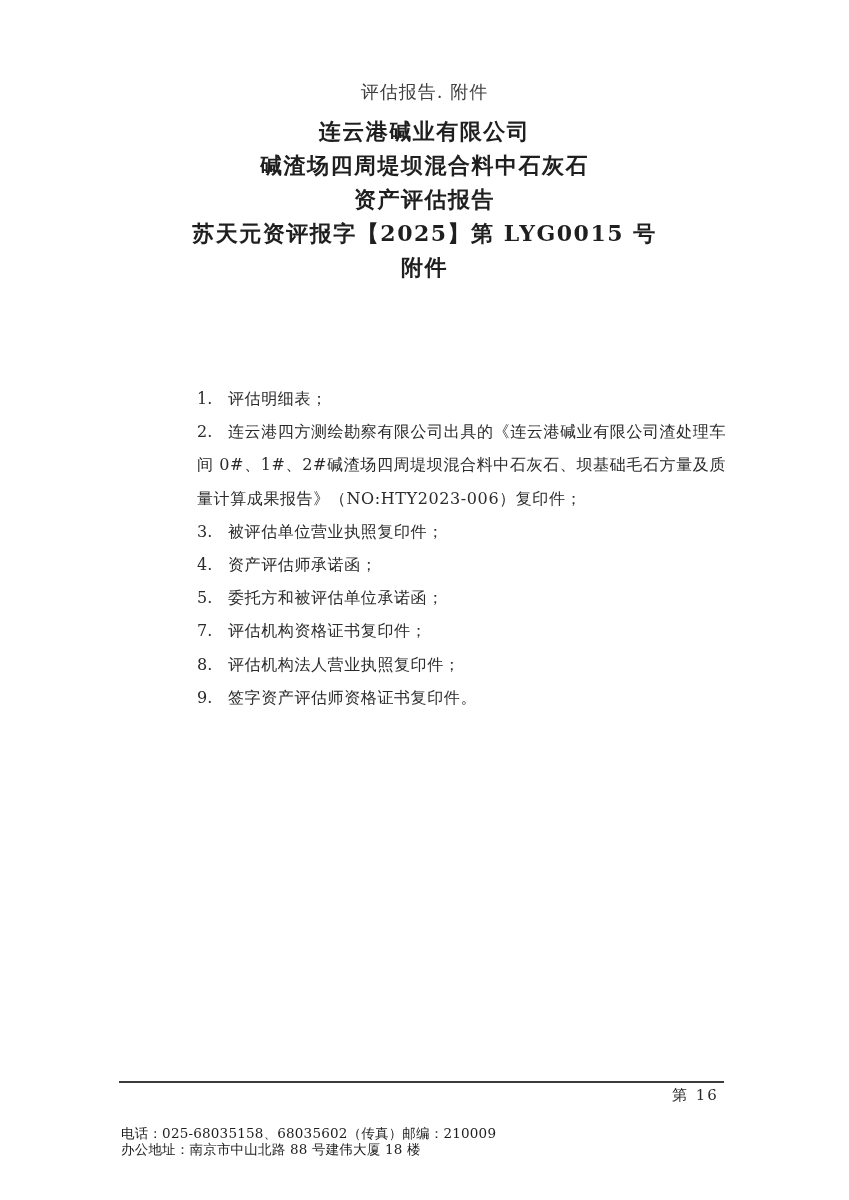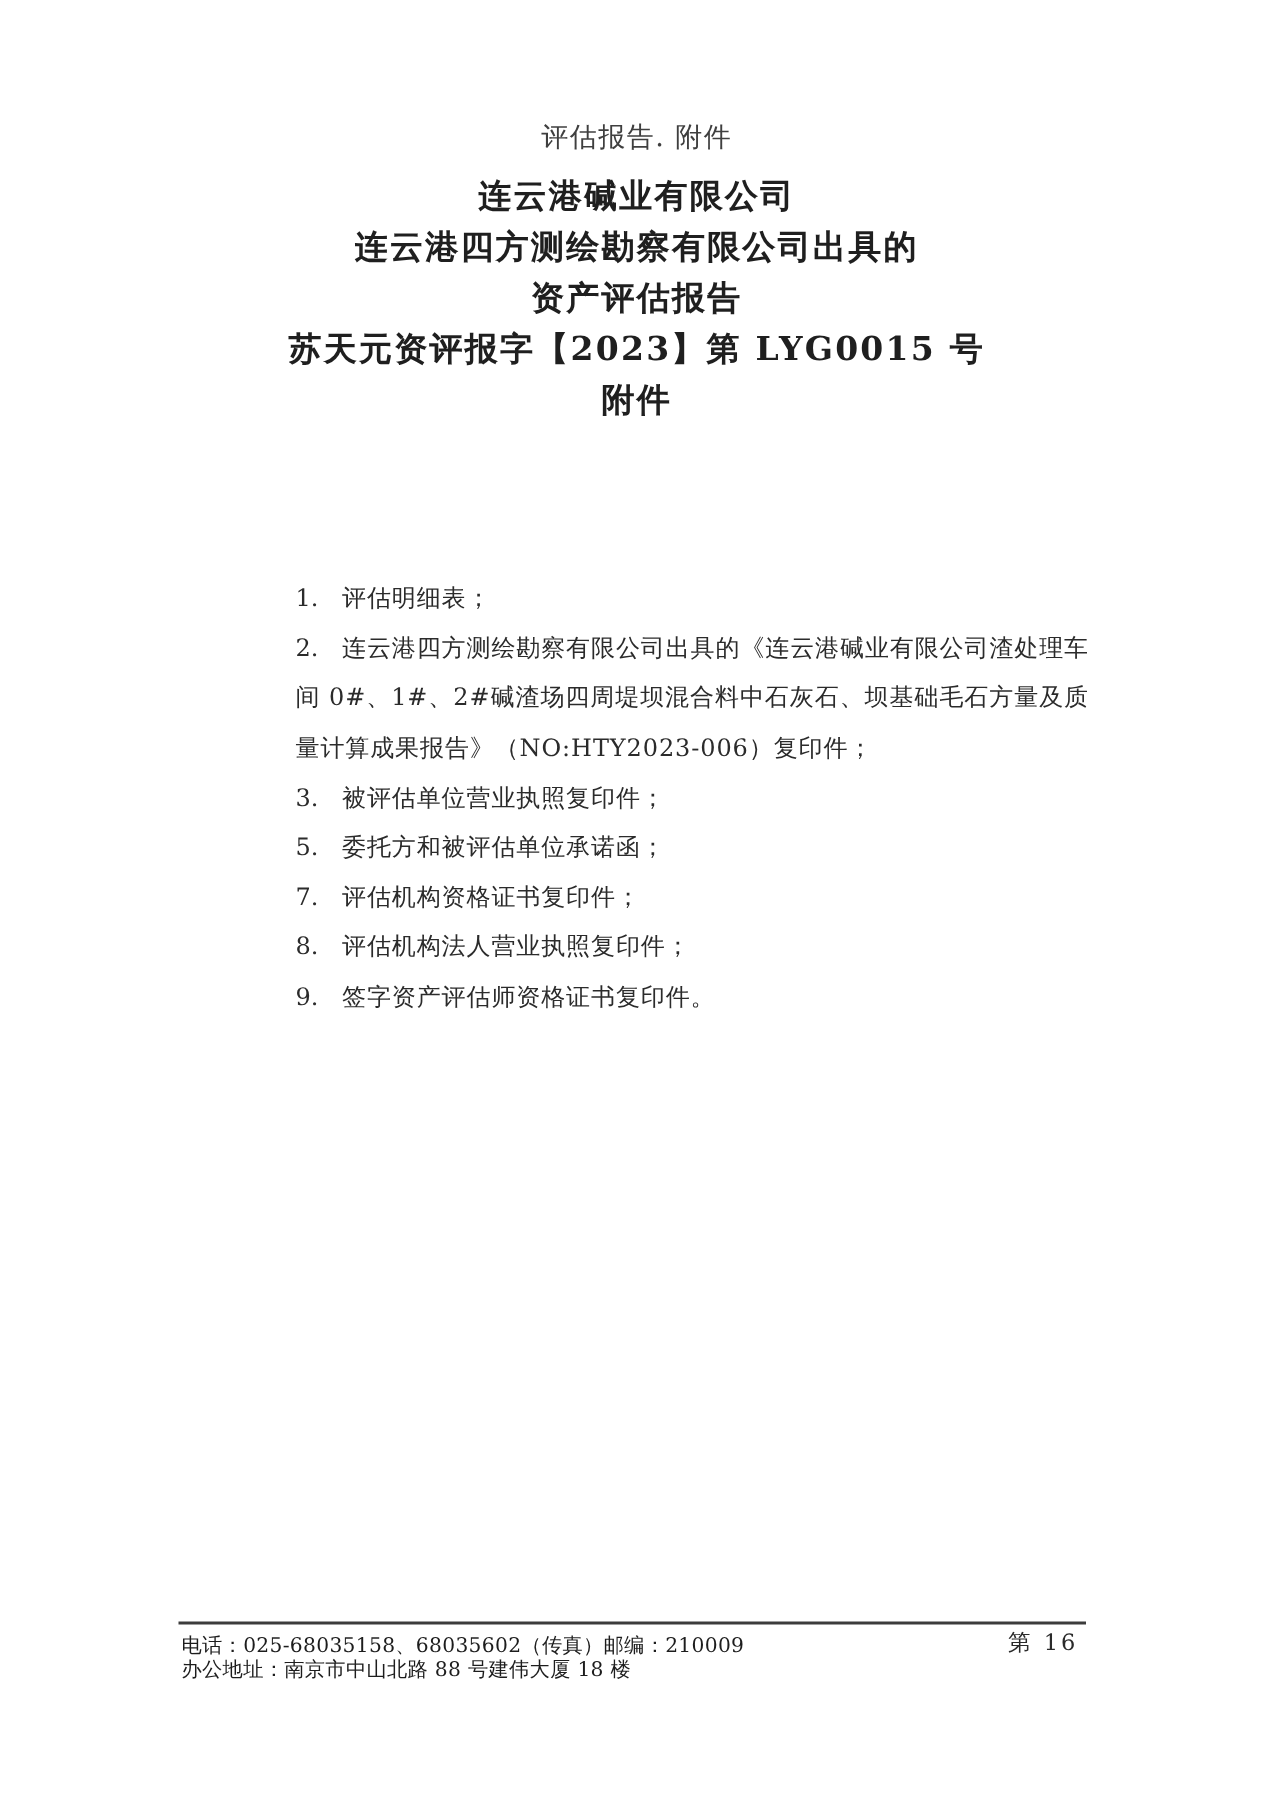--- a/index.html
+++ b/index.html
@@ -77,50 +77,52 @@
     background: #3c3c3c;
   }
   .footer-line {
     position: absolute;
     left: 121px;
     font-size: 13.5px;
     line-height: 16px;
     color: #1d1d1d;
     letter-spacing: 0.2px;
     white-space: nowrap;
+    margin-top: 36px;
   }
   .footer-phone   { top: 1089px; }
   .footer-address { top: 1105px; }
   .page-number {
     position: absolute;
     left: 672px;
     top: 1086px;
     font-size: 15px;
     color: #2a2a2a;
     letter-spacing: 2px;
   }
 </style>
 </head>
 <body>
 
 <div class="page">
 
   <header class="doc-header">
     <div class="doc-label">评估报告. 附件</div>
     <div class="title-line">连云港碱业有限公司</div>
-    <div class="title-line">连云港四方测绘勘察有限公司出具的</div>
+    <div class="title-line">碱渣场四周堤坝混合料中石灰石</div>
     <div class="title-line">资产评估报告</div>
-    <div class="title-line">苏天元资评报字【2023】第 LYG0015 号</div>
+    <div class="title-line">苏天元资评报字【2025】第 LYG0015 号</div>
     <div class="title-line">附件</div>
   </header>
 
   <div class="att-list">
     <div class="att-item"><span class="att-num">1.</span><span class="att-text">评估明细表；</span></div>
     <div class="att-item"><span class="att-num">2.</span><span class="att-text">连云港四方测绘勘察有限公司出具的《连云港碱业有限公司渣处理车间 0#、1#、2#碱渣场四周堤坝混合料中石灰石、坝基础毛石方量及质量计算成果报告》（NO:HTY2023-006）复印件；</span></div>
     <div class="att-item"><span class="att-num">3.</span><span class="att-text">被评估单位营业执照复印件；</span></div>
+    <div class="att-item"><span class="att-num">4.</span><span class="att-text">资产评估师承诺函；</span></div>
     <div class="att-item"><span class="att-num">5.</span><span class="att-text">委托方和被评估单位承诺函；</span></div>
     <div class="att-item"><span class="att-num">7.</span><span class="att-text">评估机构资格证书复印件；</span></div>
     <div class="att-item"><span class="att-num">8.</span><span class="att-text">评估机构法人营业执照复印件；</span></div>
     <div class="att-item"><span class="att-num">9.</span><span class="att-text">签字资产评估师资格证书复印件。</span></div>
   </div>
 
   <footer>
     <div class="footer-rule"></div>
     <div class="footer-line footer-phone">电话：025-68035158、68035602（传真）邮编：210009</div>
     <div class="footer-line footer-address">办公地址：南京市中山北路 88 号建伟大厦 18 楼</div>

